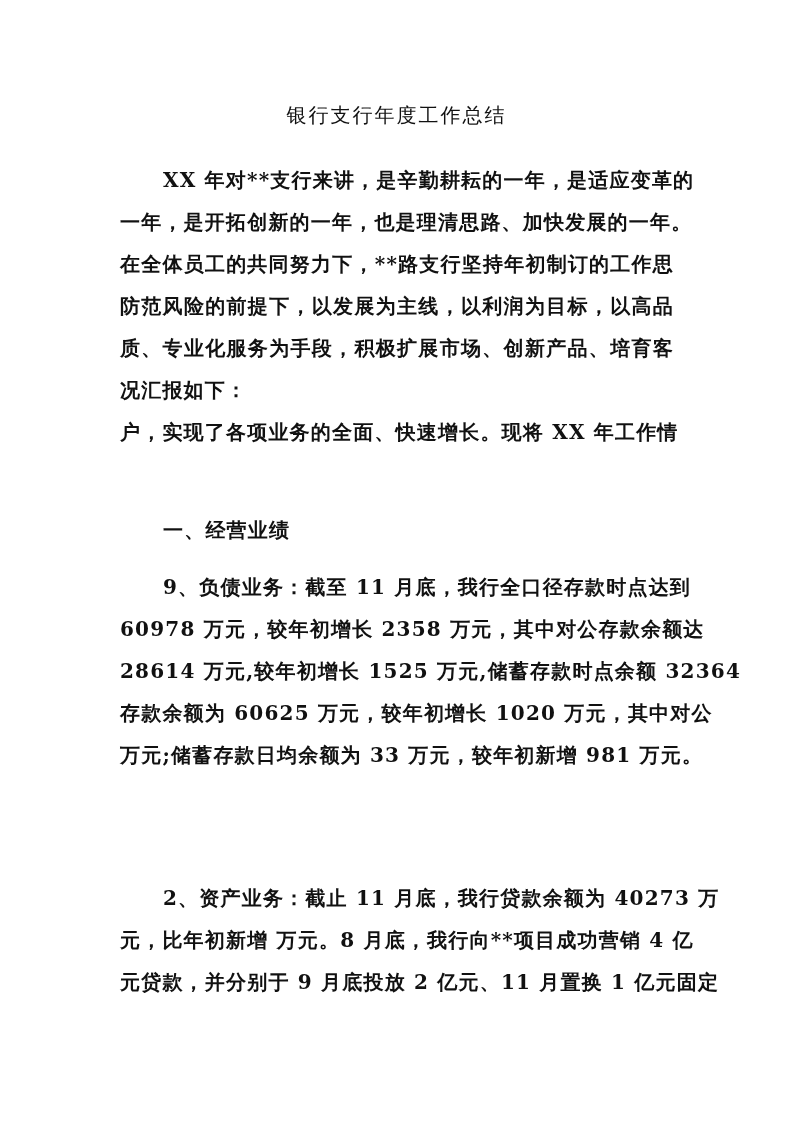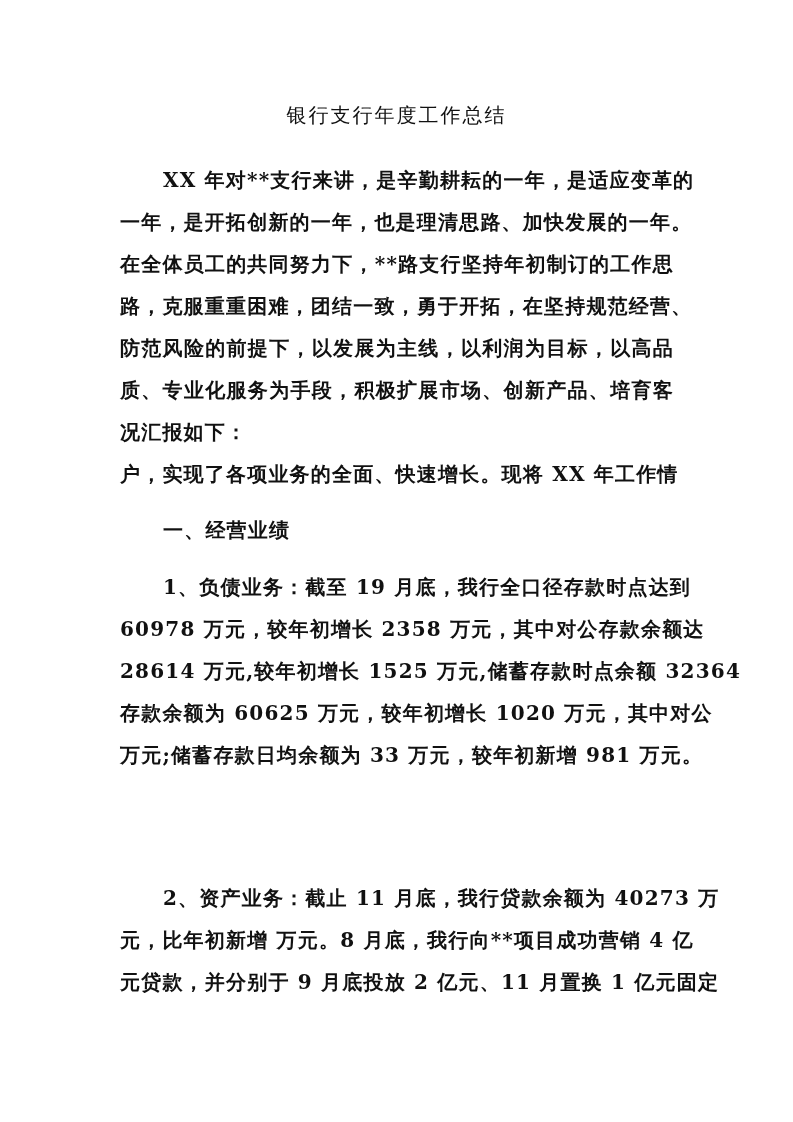--- a/index.html
+++ b/index.html
@@ -67,37 +67,36 @@
 
 <div class="page">
 
   <div class="title">银行支行年度工作总结</div>
 
   <div class="body-block" style="top:159px;">
     <div class="para">
       <span class="line indent">XX 年对**支行来讲，是辛勤耕耘的一年，是适应变革的</span>
       <span class="line">一年，是开拓创新的一年，也是理清思路、加快发展的一年。</span>
       <span class="line">在全体员工的共同努力下，**路支行坚持年初制订的工作思</span>
-      <span class="line">路，克服重重困难，团结一致，勇于开拓，在坚持规范经营、</span>
       <span class="line">防范风险的前提下，以发展为主线，以利润为目标，以高品</span>
       <span class="line">质、专业化服务为手段，积极扩展市场、创新产品、培育客</span>
       <span class="line last">况汇报如下：</span>
       <span class="line">户，实现了各项业务的全面、快速增长。现将 XX 年工作情</span>
     </div>
   </div>
 
   <div class="body-block" style="top:509px;">
     <div class="para">
       <span class="line last indent">一、经营业绩</span>
     </div>
   </div>
 
   <div class="body-block" style="top:566px;">
     <div class="para">
-      <span class="line indent">1、负债业务：截至 19 月底，我行全口径存款时点达到</span>
+      <span class="line indent">9、负债业务：截至 11 月底，我行全口径存款时点达到</span>
       <span class="line">60978 万元，较年初增长 2358 万元，其中对公存款余额达</span>
       <span class="line">28614 万元,较年初增长 1525 万元,储蓄存款时点余额 32364</span>
       <span class="line">存款余额为 60625 万元，较年初增长 1020 万元，其中对公</span>
       <span class="line last">万元;储蓄存款日均余额为 33 万元，较年初新增 981 万元。</span>
     </div>
   </div>
 
   <div class="body-block" style="top:877px;">
     <div class="para">
       <span class="line indent">2、资产业务：截止 11 月底，我行贷款余额为 40273 万</span>

